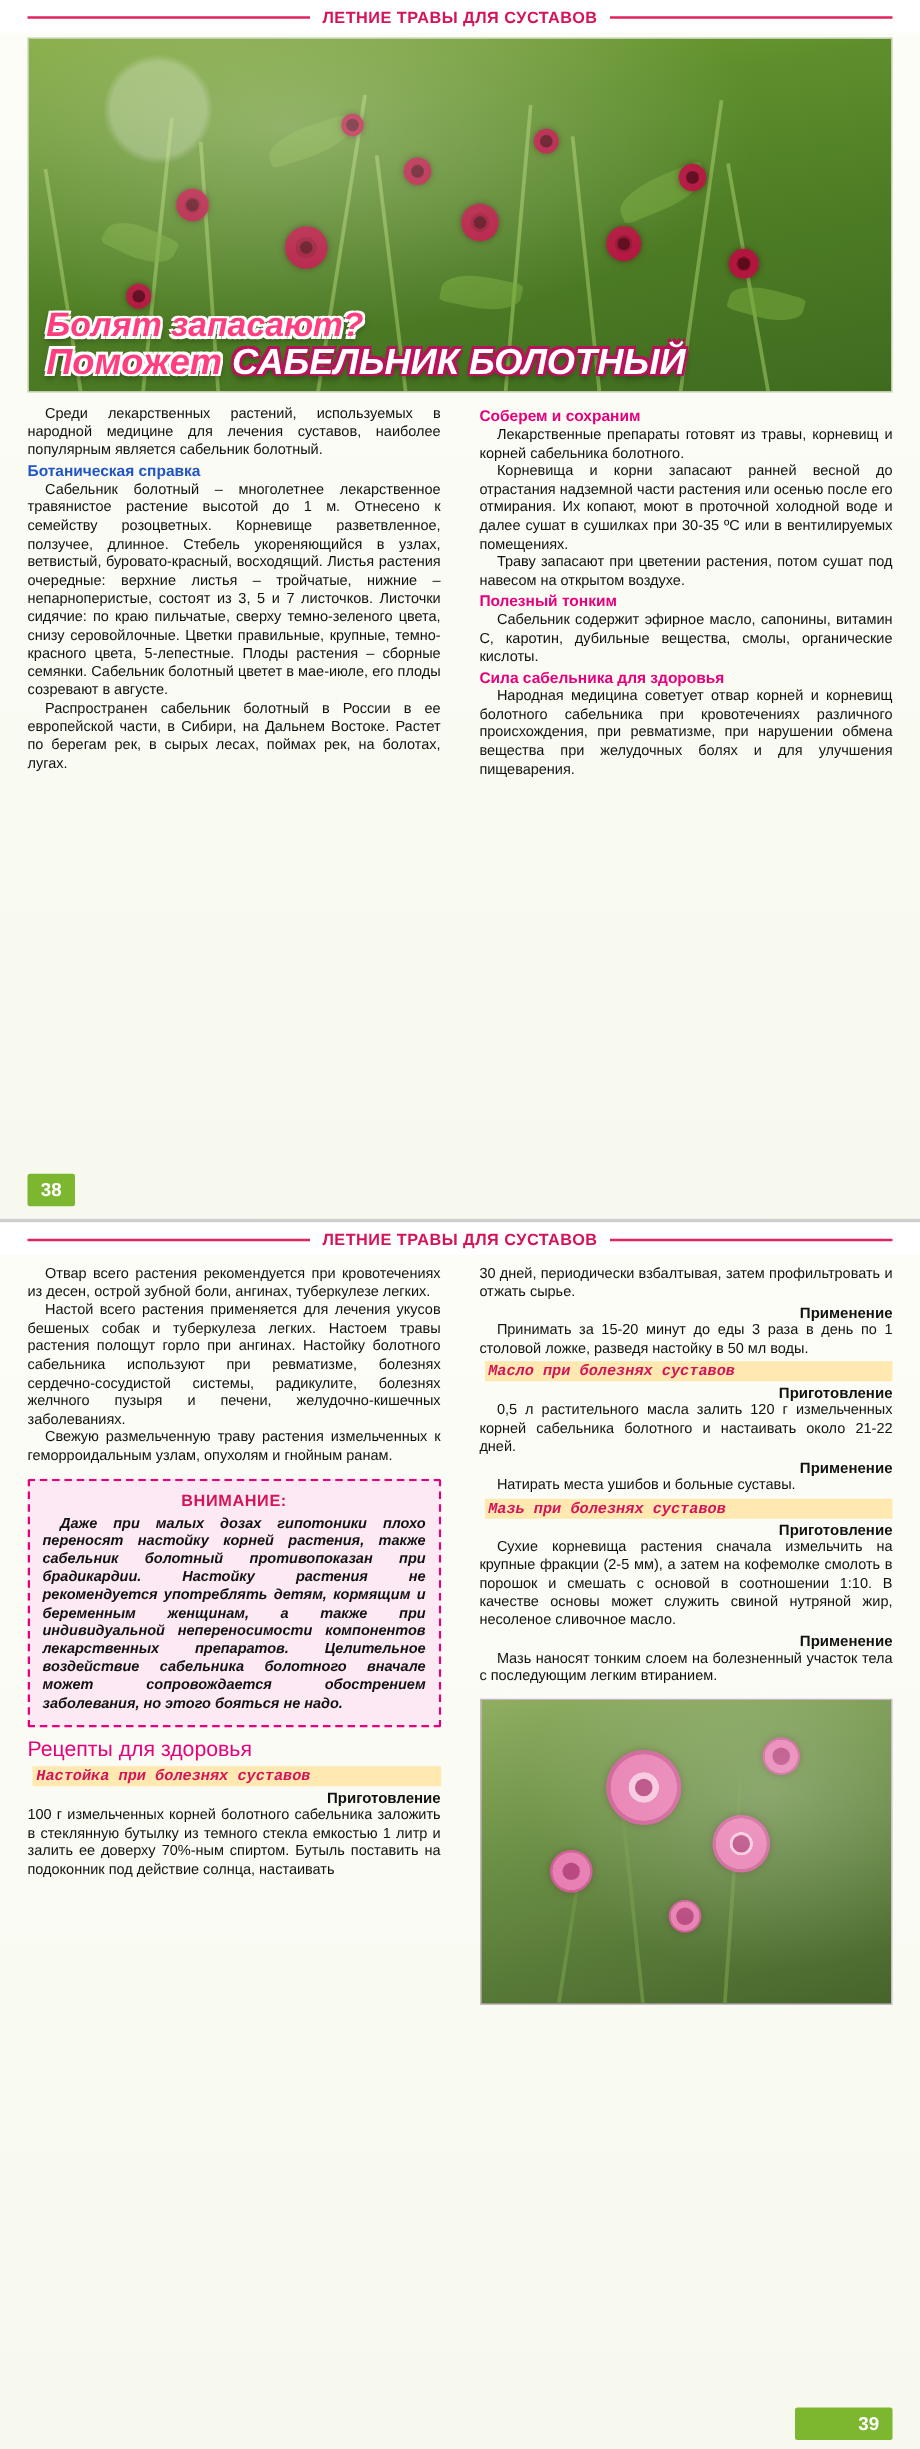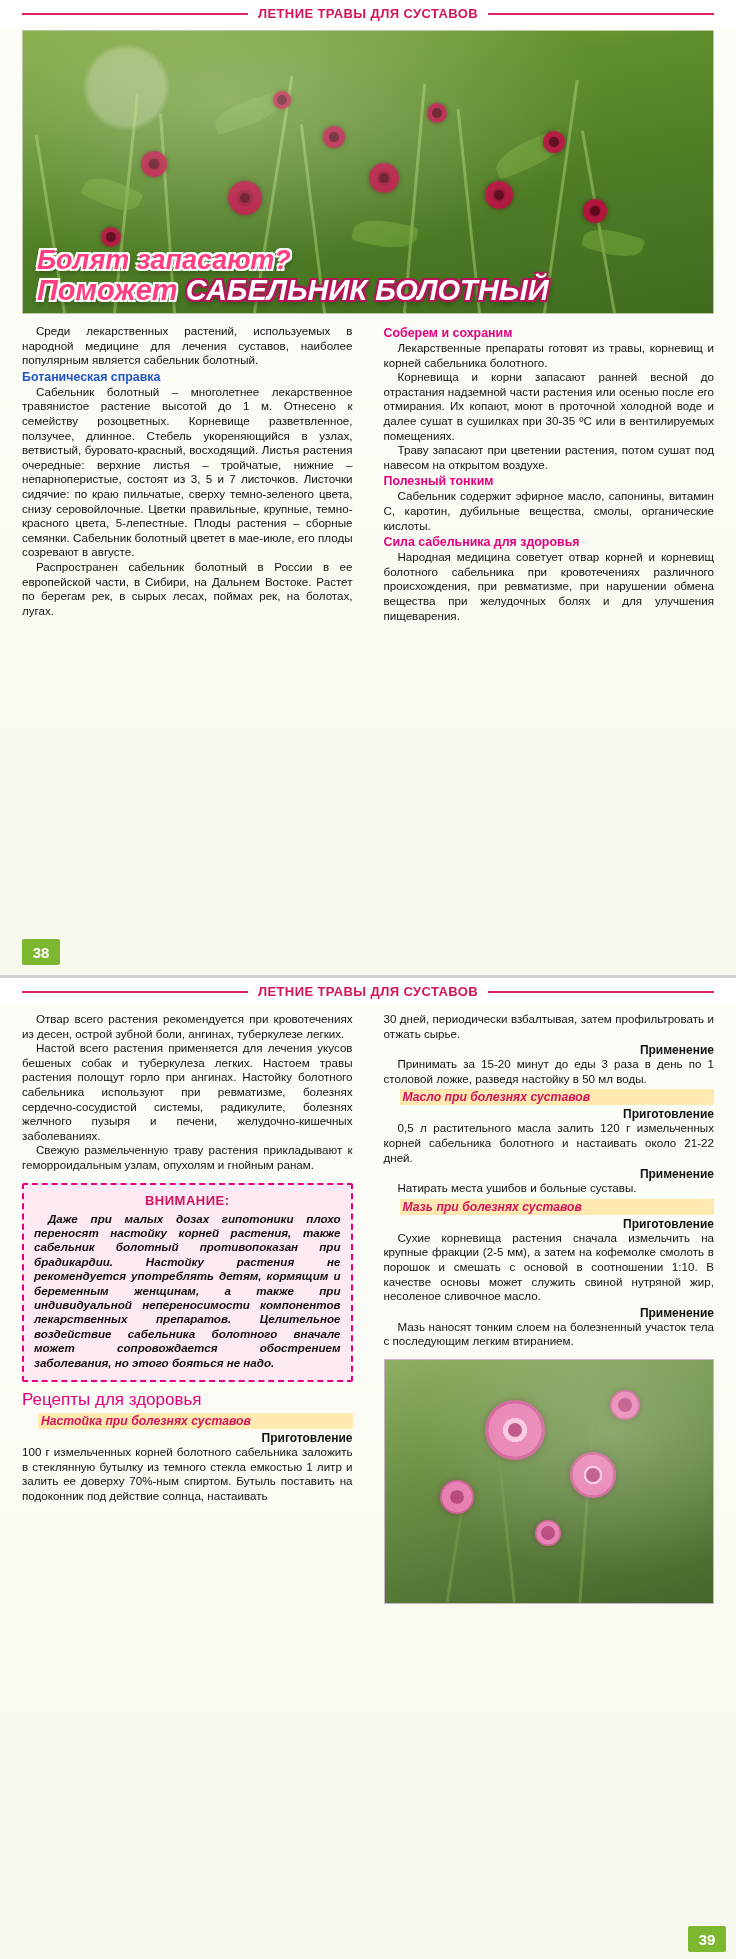--- a/index.html
+++ b/index.html
@@ -137,21 +137,21 @@
     position:absolute;
     width:38px;height:26px;
     background:#7db72f;
     color:#fff;
     font-weight:bold;
     font-size:15px;
     display:flex;align-items:center;justify-content:center;
     border-radius:2px;
   }
   .folio.left{left:22px;bottom:10px;}
-  .folio.right{right:10px;bottom:10px;}
+  .folio.right{right:22px;bottom:10px;padding-left:40px;}
 
   
   .p2 .cols{margin-top:8px;}
   .warning{
     margin-top:10px;
     border:2px dashed #e6007e;
     border-radius:2px;
     background:#fde9f4;
     padding:8px 10px 10px 10px;
   }
@@ -179,21 +179,22 @@
     font-size:17px;
     margin:8px 0 1px 0;
   }
   .recipe-title{
     background:#ffe9b0;
     color:#d4145a;
     font-style:italic;
     font-weight:bold;
     font-size:12.2px;
     padding:1px 3px;
-    margin:3px 0 1px 16px;
+    margin:3px 0 1px 4px;
+    font-family:Liberation Mono, monospace;
   }
   .step{
     font-weight:bold;
     font-size:12px;
     margin:2px 0 0 0;
     color:#111;
     text-align:right;
   }
   .photo2{
     margin-top:10px;
@@ -295,21 +296,21 @@
 
     <div class="runhead">
       <div class="bar"></div>
       <div class="txt">ЛЕТНИЕ ТРАВЫ ДЛЯ СУСТАВОВ</div>
     </div>
 
     <div class="cols">
       <div class="col">
         <p>Отвар всего растения рекомендуется при кровотечениях из десен, острой зубной боли, ангинах, туберкулезе легких.</p>
         <p>Настой всего растения применяется для лечения укусов бешеных собак и туберкулеза легких. Настоем травы растения полощут горло при ангинах. Настойку болотного сабельника используют при ревматизме, болезнях сердечно-сосудистой системы, радикулите, болезнях желчного пузыря и печени, желудочно-кишечных заболеваниях.</p>
-        <p>Свежую размельченную траву растения прикладывают к геморроидальным узлам, опухолям и гнойным ранам.</p>
+        <p>Свежую размельченную траву растения измельченных к геморроидальным узлам, опухолям и гнойным ранам.</p>
 
         <div class="warning">
           <div class="wtitle">ВНИМАНИЕ:</div>
           <p>Даже при малых дозах гипотоники плохо переносят настойку корней растения, также сабельник болотный противопоказан при брадикардии. Настойку растения не рекомендуется употреблять детям, кормящим и беременным женщинам, а также при индивидуальной непереносимости компонентов лекарственных препаратов. Целительное воздействие сабельника болотного вначале может сопровождается обострением заболевания, но этого бояться не надо.</p>
         </div>
 
         <div class="recipes-head">Рецепты для здоровья</div>
         <div class="recipe-title">Настойка при болезнях суставов</div>
         <div class="step">Приготовление</div>
         <p class="noind">100 г измельченных корней болотного сабельника заложить в стеклянную бутылку из темного стекла емкостью 1 литр и залить ее доверху 70%-ным спиртом. Бутыль поставить на подоконник под действие солнца, настаивать</p>

